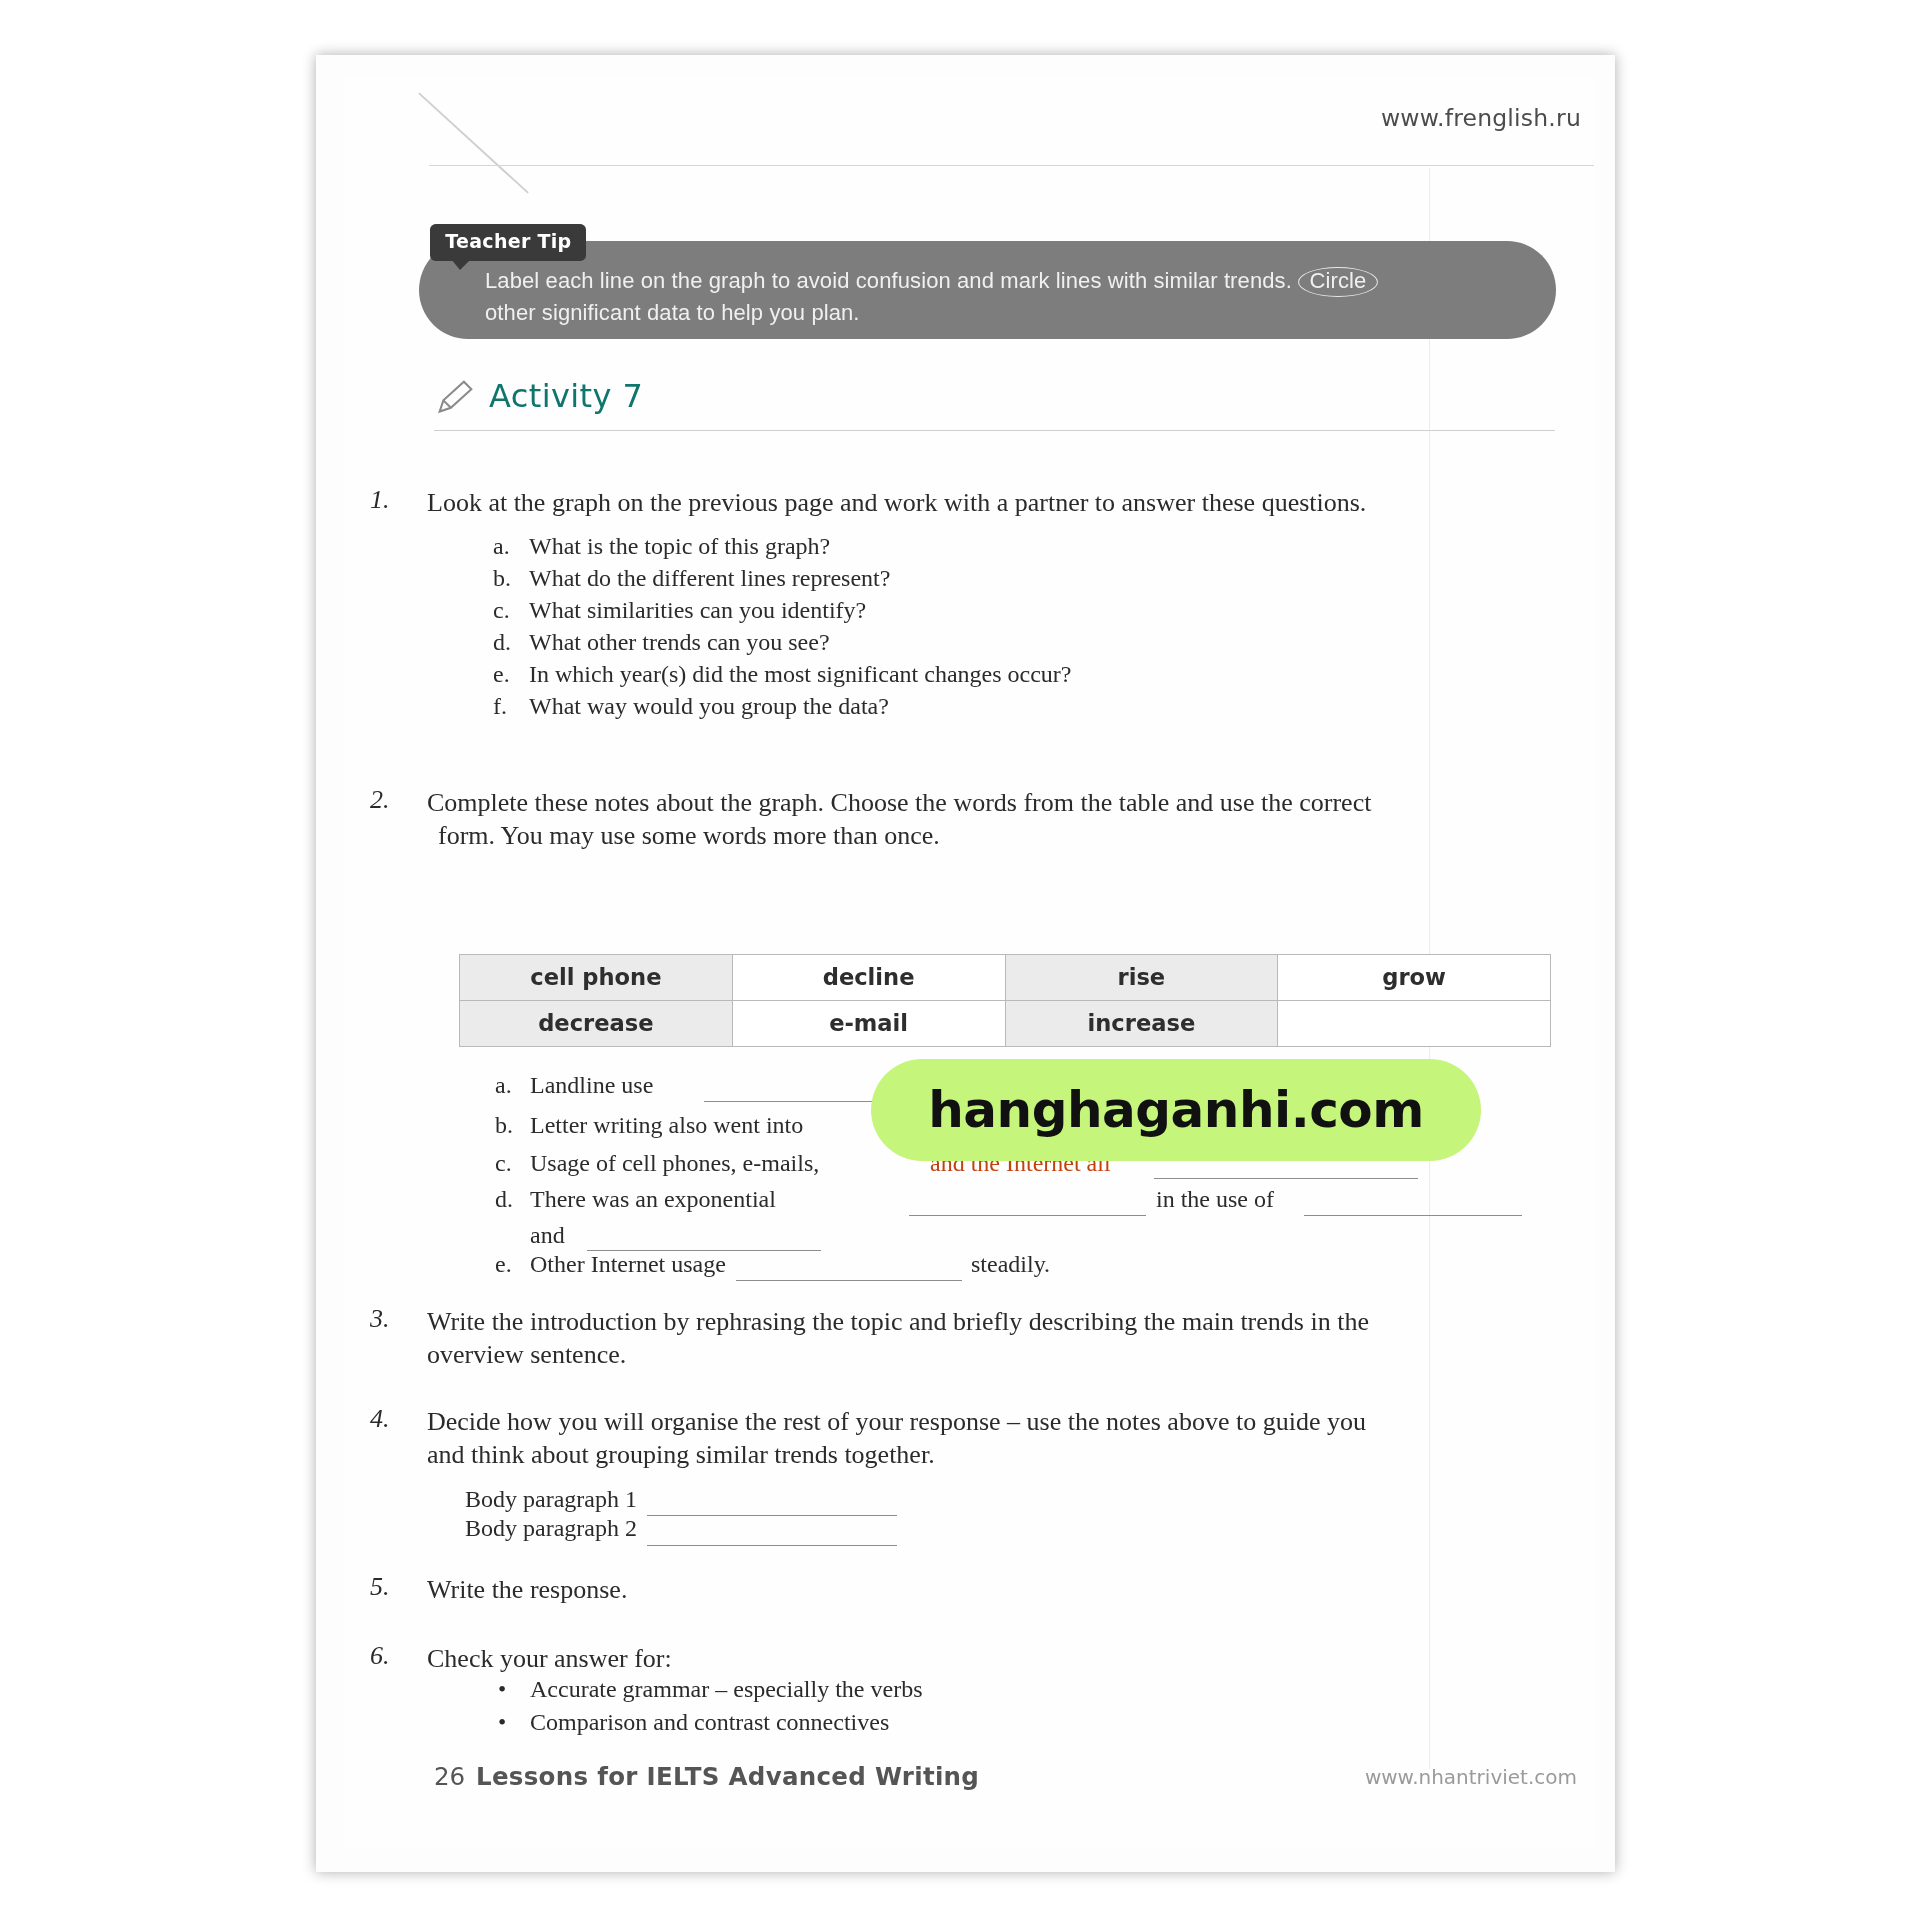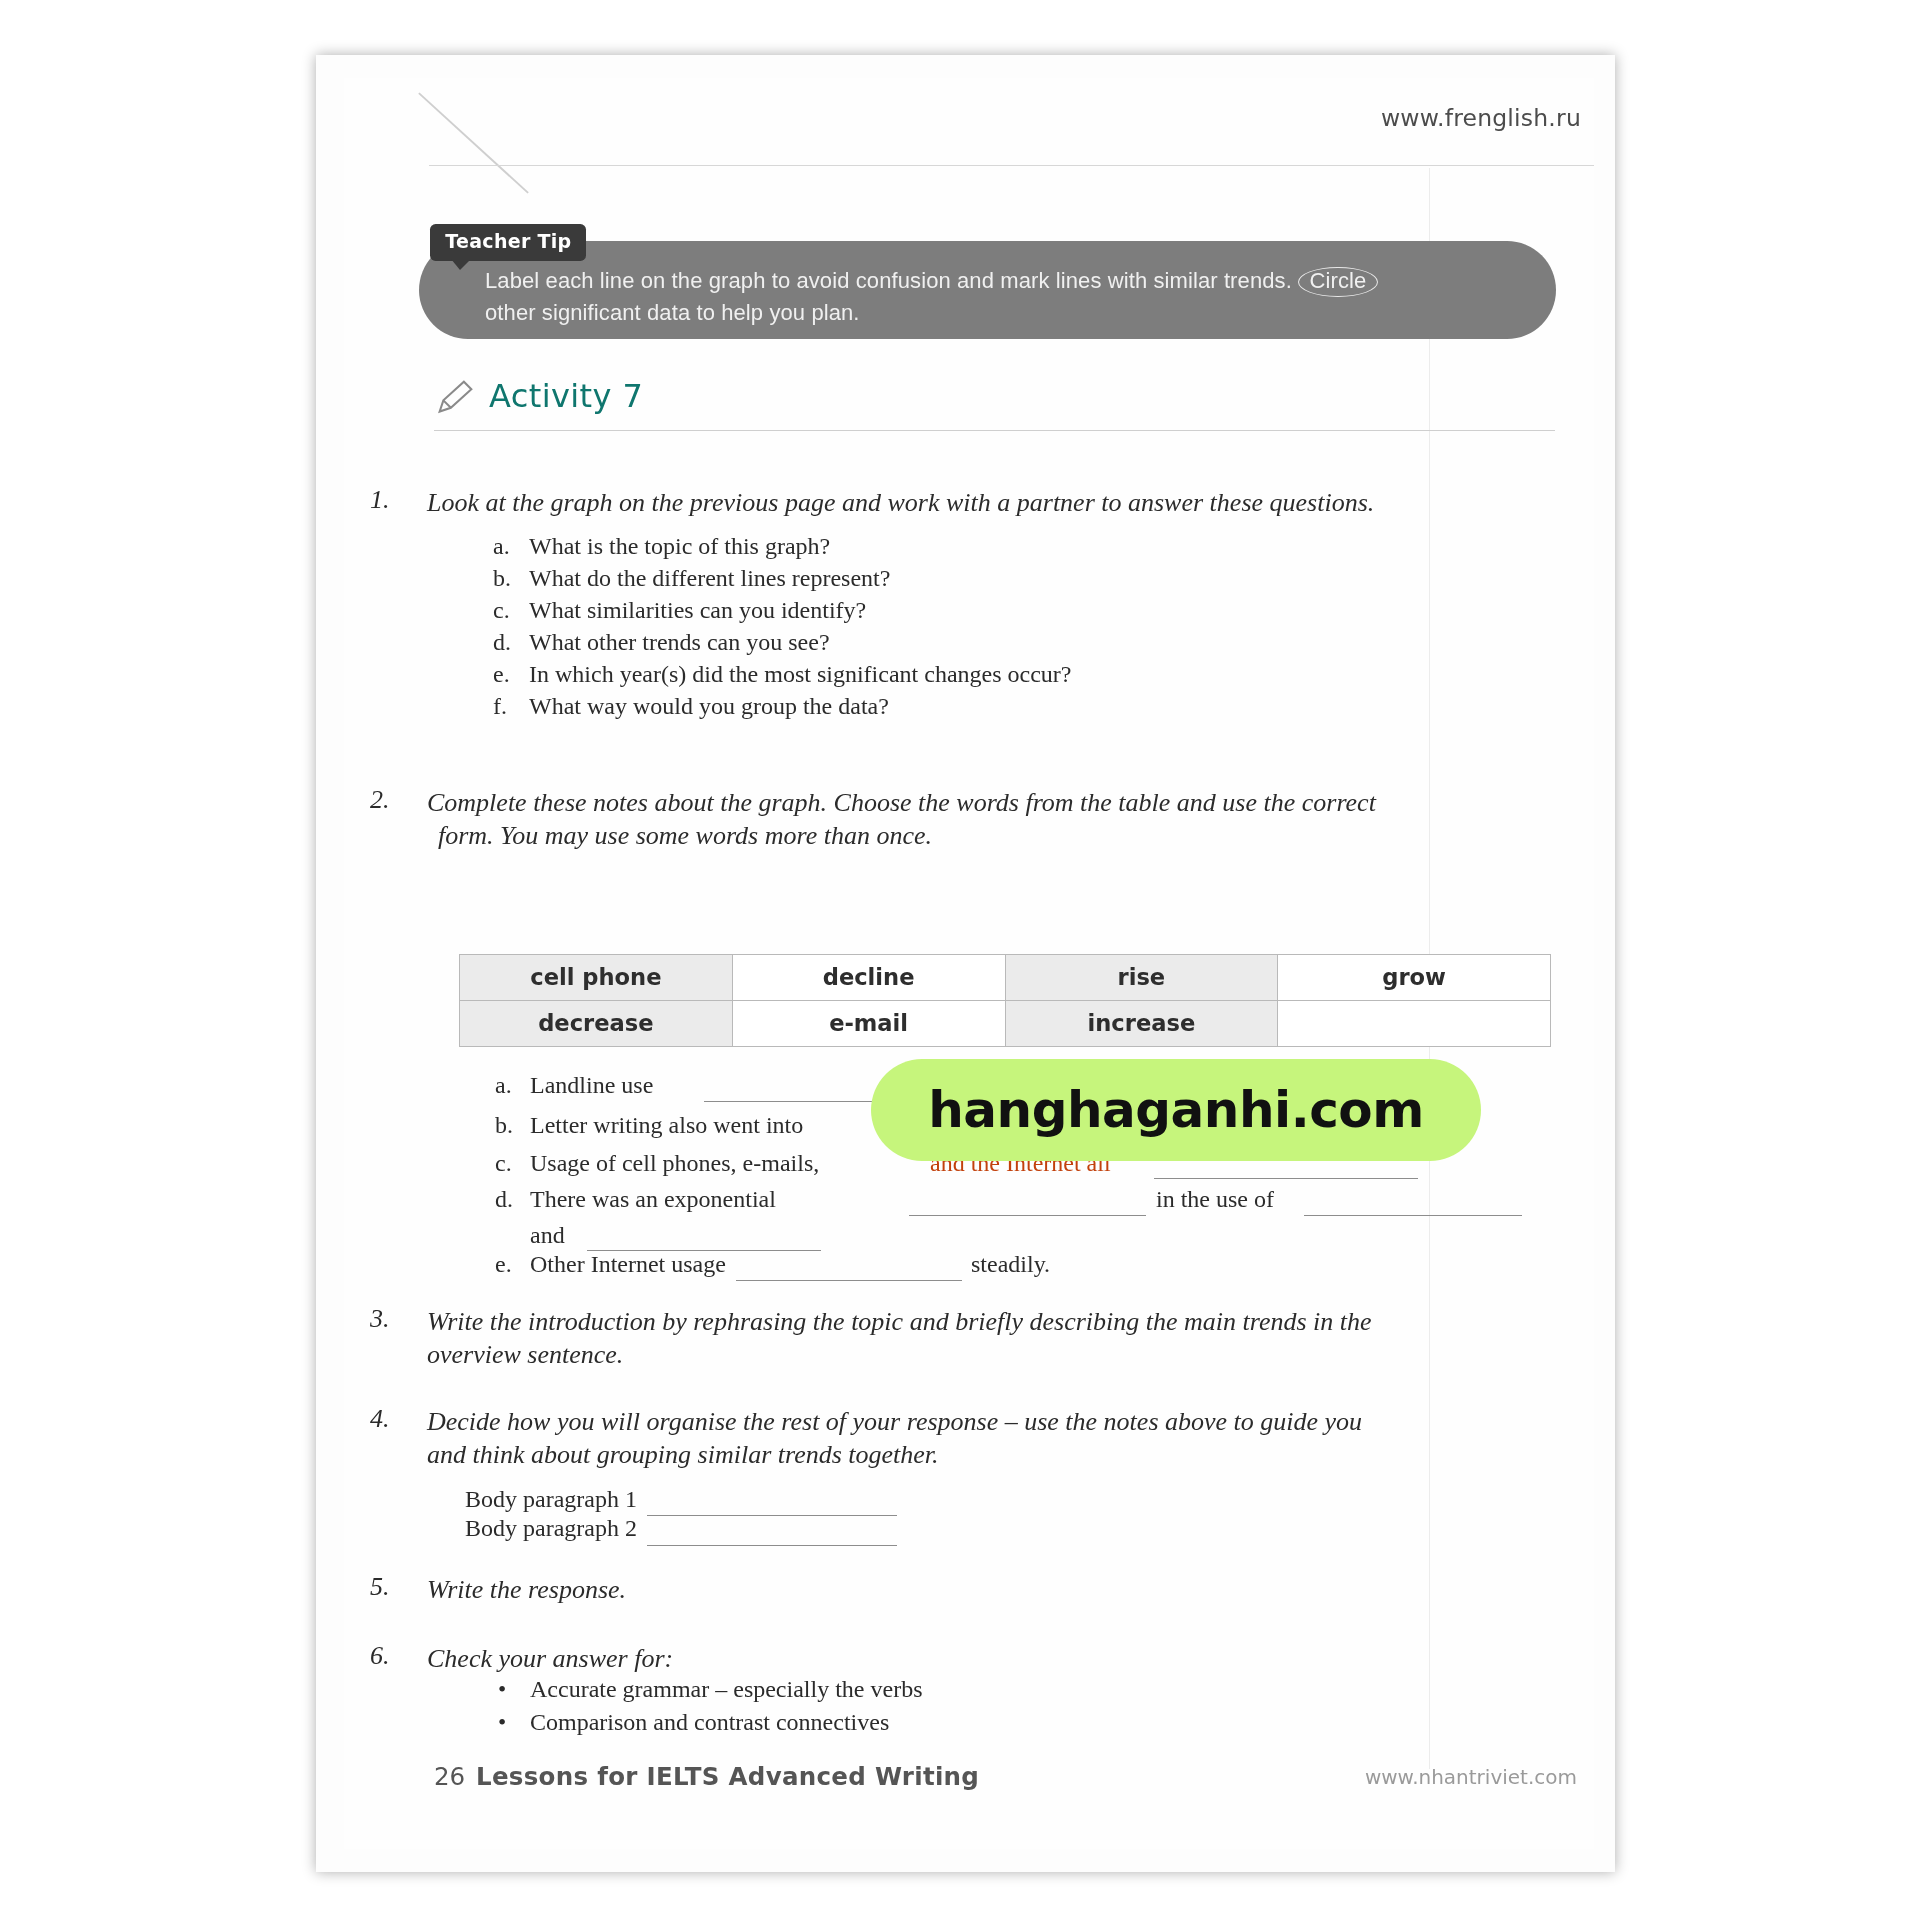--- a/index.html
+++ b/index.html
@@ -159,21 +159,20 @@
 
   
   .q-num {
     position: absolute;
     font-style: italic;
     font-size: 26px;
     color: #2b2b2b;
   }
   .q-text {
     position: absolute;
-    font-style: italic;
     font-size: 26px;
     line-height: 36px;
     color: #2b2b2b;
   }
   .sub-letter {
     position: absolute;
     font-size: 24px;
     color: #2b2b2b;
   }
   .sub-text {

